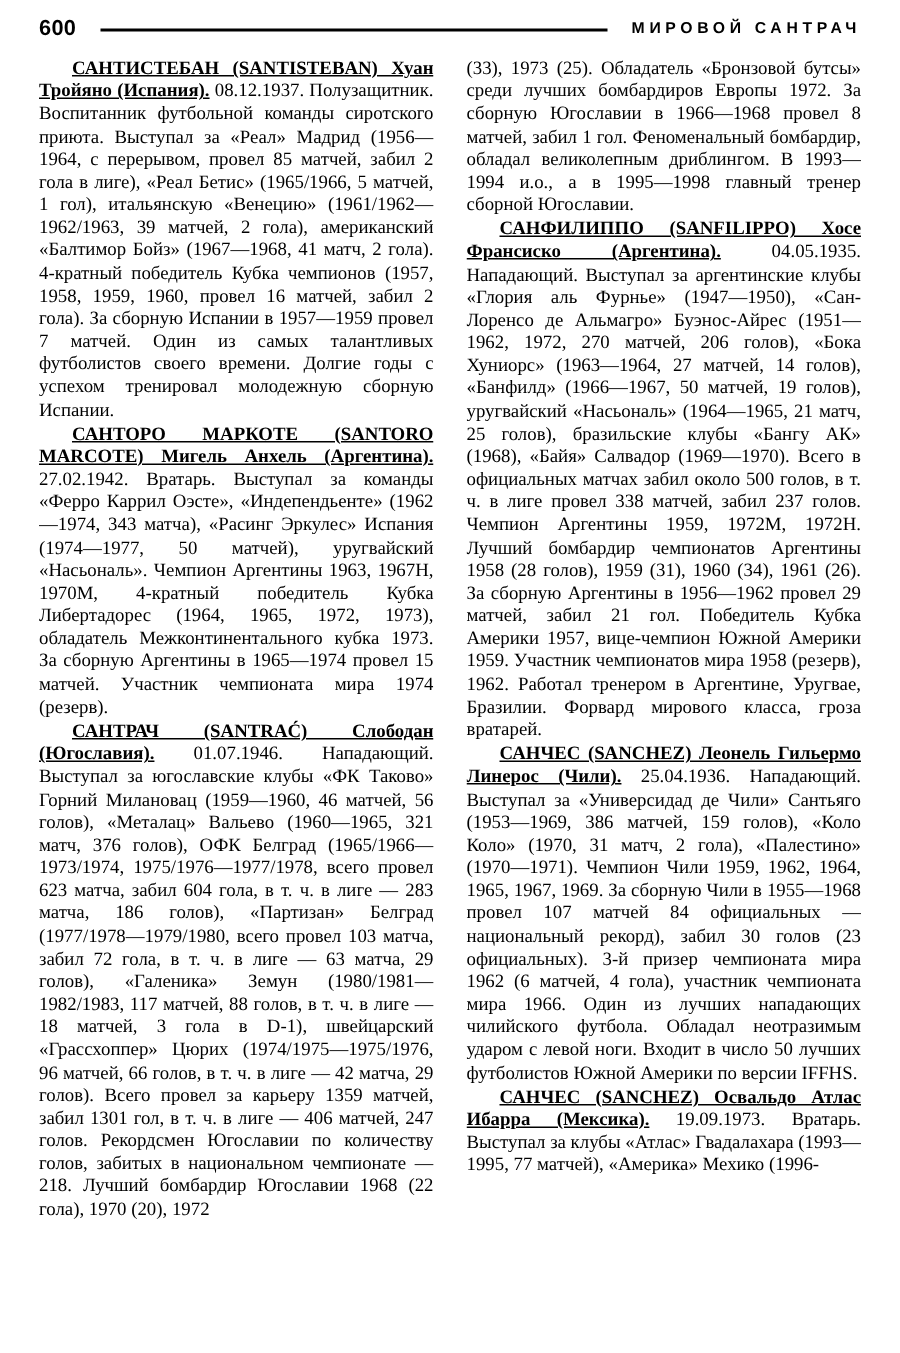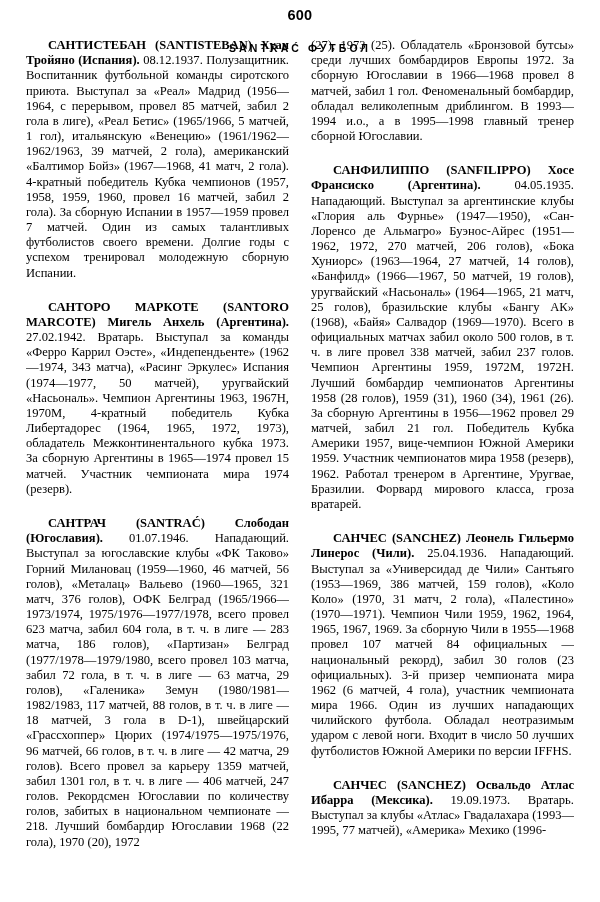--- a/index.html
+++ b/index.html
@@ -27,21 +27,20 @@
   
   .running-head {
     position: absolute;
     top: 8px;
     left: 26px;
     right: 26px;
     height: 22px;
     display: flex;
     align-items: center;
     gap: 10px;
-    flex-direction: column;
   }
   .folio {
     font-family: "Liberation Sans", "DejaVu Sans", sans-serif;
     font-weight: bold;
     font-size: 14.5px;
     letter-spacing: 0.2px;
     line-height: 1;
     white-space: nowrap;
   }
   .head-rule {
@@ -78,45 +77,46 @@
 
   .entry {
     margin: 0 0 0 0;
     font-size: 12.55px;
     line-height: 15.17px;
     text-align: justify;
     text-justify: inter-word;
     hyphens: manual;
   }
   .entry + .entry {
-    margin-top: 19px;
+    margin-top: 1px;
   }
   .entry p {
     margin: 0;
     text-indent: 0;
   }
   .entry.indented > p:first-child {
     text-indent: 22px;
   }
   .hw {
     font-weight: bold;
+    text-decoration: underline;
   }
   .cont p {
     text-indent: 0;
   }
 </style>
 </head>
 <body>
 
 <div class="page">
 
   <div class="running-head">
     <span class="folio">600</span>
     <span class="head-rule"></span>
-    <span class="head-title">SANTRAĆ ФУТБОЛ</span>
+    <span class="head-title">МИРОВОЙ САНТРАЧ</span>
   </div>
 
   <div class="columns">
 
     <div class="col">
 
       <div class="entry indented">
         <p>
           <span class="hw">САНТИСТЕБАН (SANTISTEBAN) Хуан Тройяно (Испания).</span><span> 08.12.1937. Полузащитник. Воспитанник футбольной команды сиротского приюта. Выступал за «Реал» Мадрид (1956—1964, с перерывом, провел 85 матчей, забил 2 гола в лиге), «Реал Бетис» (1965/1966, 5 матчей, 1 гол), итальянскую «Венецию» (1961/1962—1962/1963, 39 матчей, 2 гола), американский «Балтимор Бойз» (1967—1968, 41 матч, 2 гола). 4-кратный победитель Кубка чемпионов (1957, 1958, 1959, 1960, провел 16 матчей, забил 2 гола). За сборную Испании в 1957—1959 провел 7 матчей. Один из самых талантливых футболистов своего времени. Долгие годы с успехом тренировал молодежную сборную Испании.</span>
         </p>
@@ -133,21 +133,21 @@
           <span class="hw">САНТРАЧ (SANTRAĆ) Слободан (Югославия).</span><span> 01.07.1946. Нападающий. Выступал за югославские клубы «ФК Таково» Горний Милановац (1959—1960, 46 матчей, 56 голов), «Металац» Вальево (1960—1965, 321 матч, 376 голов), ОФК Белград (1965/1966—1973/1974, 1975/1976—1977/1978, всего провел 623 матча, забил 604 гола, в т. ч. в лиге — 283 матча, 186 голов), «Партизан» Белград (1977/1978—1979/1980, всего провел 103 матча, забил 72 гола, в т. ч. в лиге — 63 матча, 29 голов), «Галеника» Земун (1980/1981—1982/1983, 117 матчей, 88 голов, в т. ч. в лиге — 18 матчей, 3 гола в D-1), швейцарский «Грассхоппер» Цюрих (1974/1975—1975/1976, 96 матчей, 66 голов, в т. ч. в лиге — 42 матча, 29 голов). Всего провел за карьеру 1359 матчей, забил 1301 гол, в т. ч. в лиге — 406 матчей, 247 голов. Рекордсмен Югославии по количеству голов, забитых в национальном чемпионате — 218. Лучший бомбардир Югославии 1968 (22 гола), 1970 (20), 1972</span>
         </p>
       </div>
 
     </div>
 
     <div class="col">
 
       <div class="entry cont">
         <p>
-          <span>(27), 1973 (25). Обладатель «Бронзовой бутсы» среди лучших бомбардиров Европы 1972. За сборную Югославии в 1966—1968 провел 8 матчей, забил 1 гол. Феноменальный бомбардир, обладал великолепным дриблингом. В 1993—1994 и.о., а в 1995—1998 главный тренер сборной Югославии.</span>
+          <span>(33), 1973 (25). Обладатель «Бронзовой бутсы» среди лучших бомбардиров Европы 1972. За сборную Югославии в 1966—1968 провел 8 матчей, забил 1 гол. Феноменальный бомбардир, обладал великолепным дриблингом. В 1993—1994 и.о., а в 1995—1998 главный тренер сборной Югославии.</span>
         </p>
       </div>
 
       <div class="entry indented">
         <p>
           <span class="hw">САНФИЛИППО (SANFILIPPO) Хосе Франсиско (Аргентина).</span><span> 04.05.1935. Нападающий. Выступал за аргентинские клубы «Глория аль Фурнье» (1947—1950), «Сан-Лоренсо де Альмагро» Буэнос-Айрес (1951—1962, 1972, 270 матчей, 206 голов), «Бока Хуниорс» (1963—1964, 27 матчей, 14 голов), «Банфилд» (1966—1967, 50 матчей, 19 голов), уругвайский «Насьональ» (1964—1965, 21 матч, 25 голов), бразильские клубы «Бангу АК» (1968), «Байя» Салвадор (1969—1970). Всего в официальных матчах забил около 500 голов, в т. ч. в лиге провел 338 матчей, забил 237 голов. Чемпион Аргентины 1959, 1972М, 1972Н. Лучший бомбардир чемпионатов Аргентины 1958 (28 голов), 1959 (31), 1960 (34), 1961 (26). За сборную Аргентины в 1956—1962 провел 29 матчей, забил 21 гол. Победитель Кубка Америки 1957, вице-чемпион Южной Америки 1959. Участник чемпионатов мира 1958 (резерв), 1962. Работал тренером в Аргентине, Уругвае, Бразилии. Форвард мирового класса, гроза вратарей.</span>
         </p>
       </div>
 
       <div class="entry indented">

